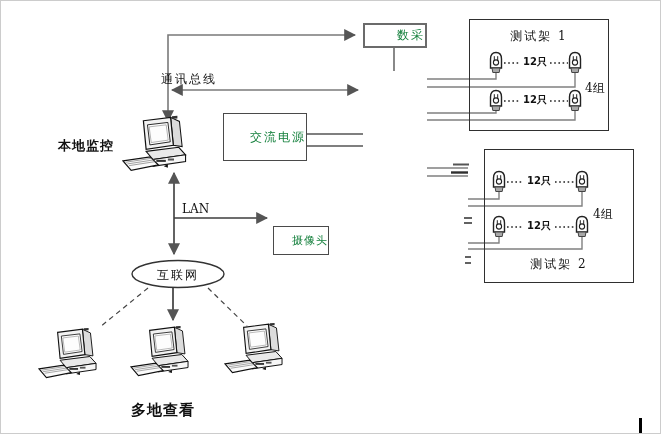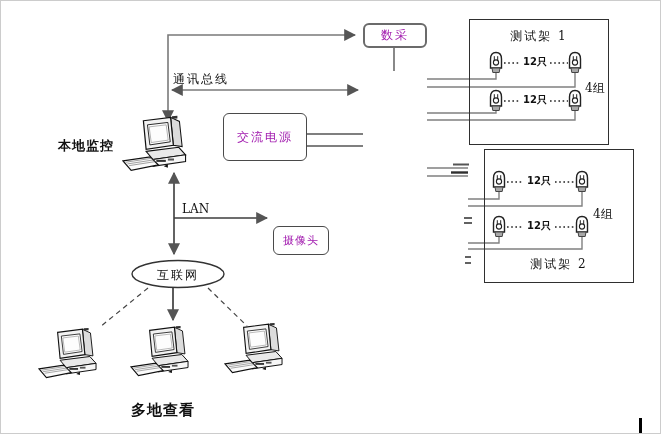--- a/index.html
+++ b/index.html
@@ -4,22 +4,22 @@
 <style>
   html,body{margin:0;padding:0;background:#fff;}
   .canvas{
     position:relative;width:661px;height:434px;background:#ffffff;
     border:1px solid #cccccc;box-sizing:border-box;overflow:hidden;
     font-family:"DejaVu Sans","Liberation Sans",sans-serif;color:#111;
   }
   svg{position:absolute;left:0;top:0;}
   .box{
     position:absolute;box-sizing:border-box;background:#fff;
-    display:flex;align-items:center;justify-content:center;
-    font-size:12px;letter-spacing:2px;color:#a21caf;border-radius:6px;
+    display:flex;align-items:center;justify-content:flex-end;
+    font-size:12px;letter-spacing:2px;color:#15803d;
   }
   .box.gray{border:2px solid #6b6b6b;}
   .box.dark{border:1px solid #4a4a4a;}
   .rack{
     position:absolute;box-sizing:border-box;border:1px solid #2f2f2f;background:transparent;
   }
   .rack-title{position:absolute;left:0;width:100%;text-align:center;font-size:12px;letter-spacing:2px;color:#111;font-family:"DejaVu Serif","Liberation Serif",serif;}
   .lamp-count{position:absolute;font-size:10px;font-weight:bold;color:#111;text-align:center;width:34px;}
   .group-label{position:absolute;font-size:12px;color:#111;font-family:"DejaVu Serif","Liberation Serif",serif;}
   .lbl{position:absolute;color:#111;}
@@ -128,35 +128,35 @@
 
 
   <div class="box dark" style="left:222px;top:112px;width:84px;height:48px;font-family:Liberation Mono, monospace;">
     <span>交流电源</span>
   </div>
 
   <div class="box dark" style="left:272px;top:203px;width:56px;height:29px;font-size:11px;letter-spacing:1px;font-family:'DejaVu Serif','Liberation Serif',serif;margin-top:22px;">
     <span>摄像头</span>
   </div>
 
-  <div class="rack" style="left:468px;top:18px;width:140px;height:126px;">
+  <div class="rack" style="left:468px;top:18px;width:140px;height:112px;">
     <div class="rack-title" style="top:8px;">测试架 1</div>
   </div>
   <div class="lamp-count" style="left:517px;top:54px;">12只</div>
   <div class="lamp-count" style="left:517px;top:92px;">12只</div>
   <div class="group-label" style="left:584px;top:79px;">4组</div>
 
   <div class="rack" style="left:467px;top:148px;width:150px;height:134px;margin-left:16px;">
     <div class="rack-title" style="bottom:9px;">测试架 2</div>
   </div>
   <div class="lamp-count" style="left:521px;top:173px;">12只</div>
   <div class="lamp-count" style="left:521px;top:218px;">12只</div>
   <div class="group-label" style="left:592px;top:205px;">4组</div>
 
-  <div class="lbl lbl-commbus" style="left:172px;top:70px;">通讯总线</div>
+  <div class="lbl lbl-commbus" style="left:160px;top:70px;">通讯总线</div>
   <div class="lbl lbl-local" style="left:57px;top:136px;">本地监控</div>
   <div class="lbl lbl-lan" style="left:181px;top:201px;">LAN</div>
   <div class="lbl lbl-multi" style="left:130px;top:400px;">多地查看</div>
   <div class="lbl lbl-internet" style="left:132px;top:266px;width:90px;">互联网</div>
 
   <div class="cursor-bar" style="left:638px;top:417px;width:3px;height:16px;"></div>
 
 </div>
 
 </body></html>

